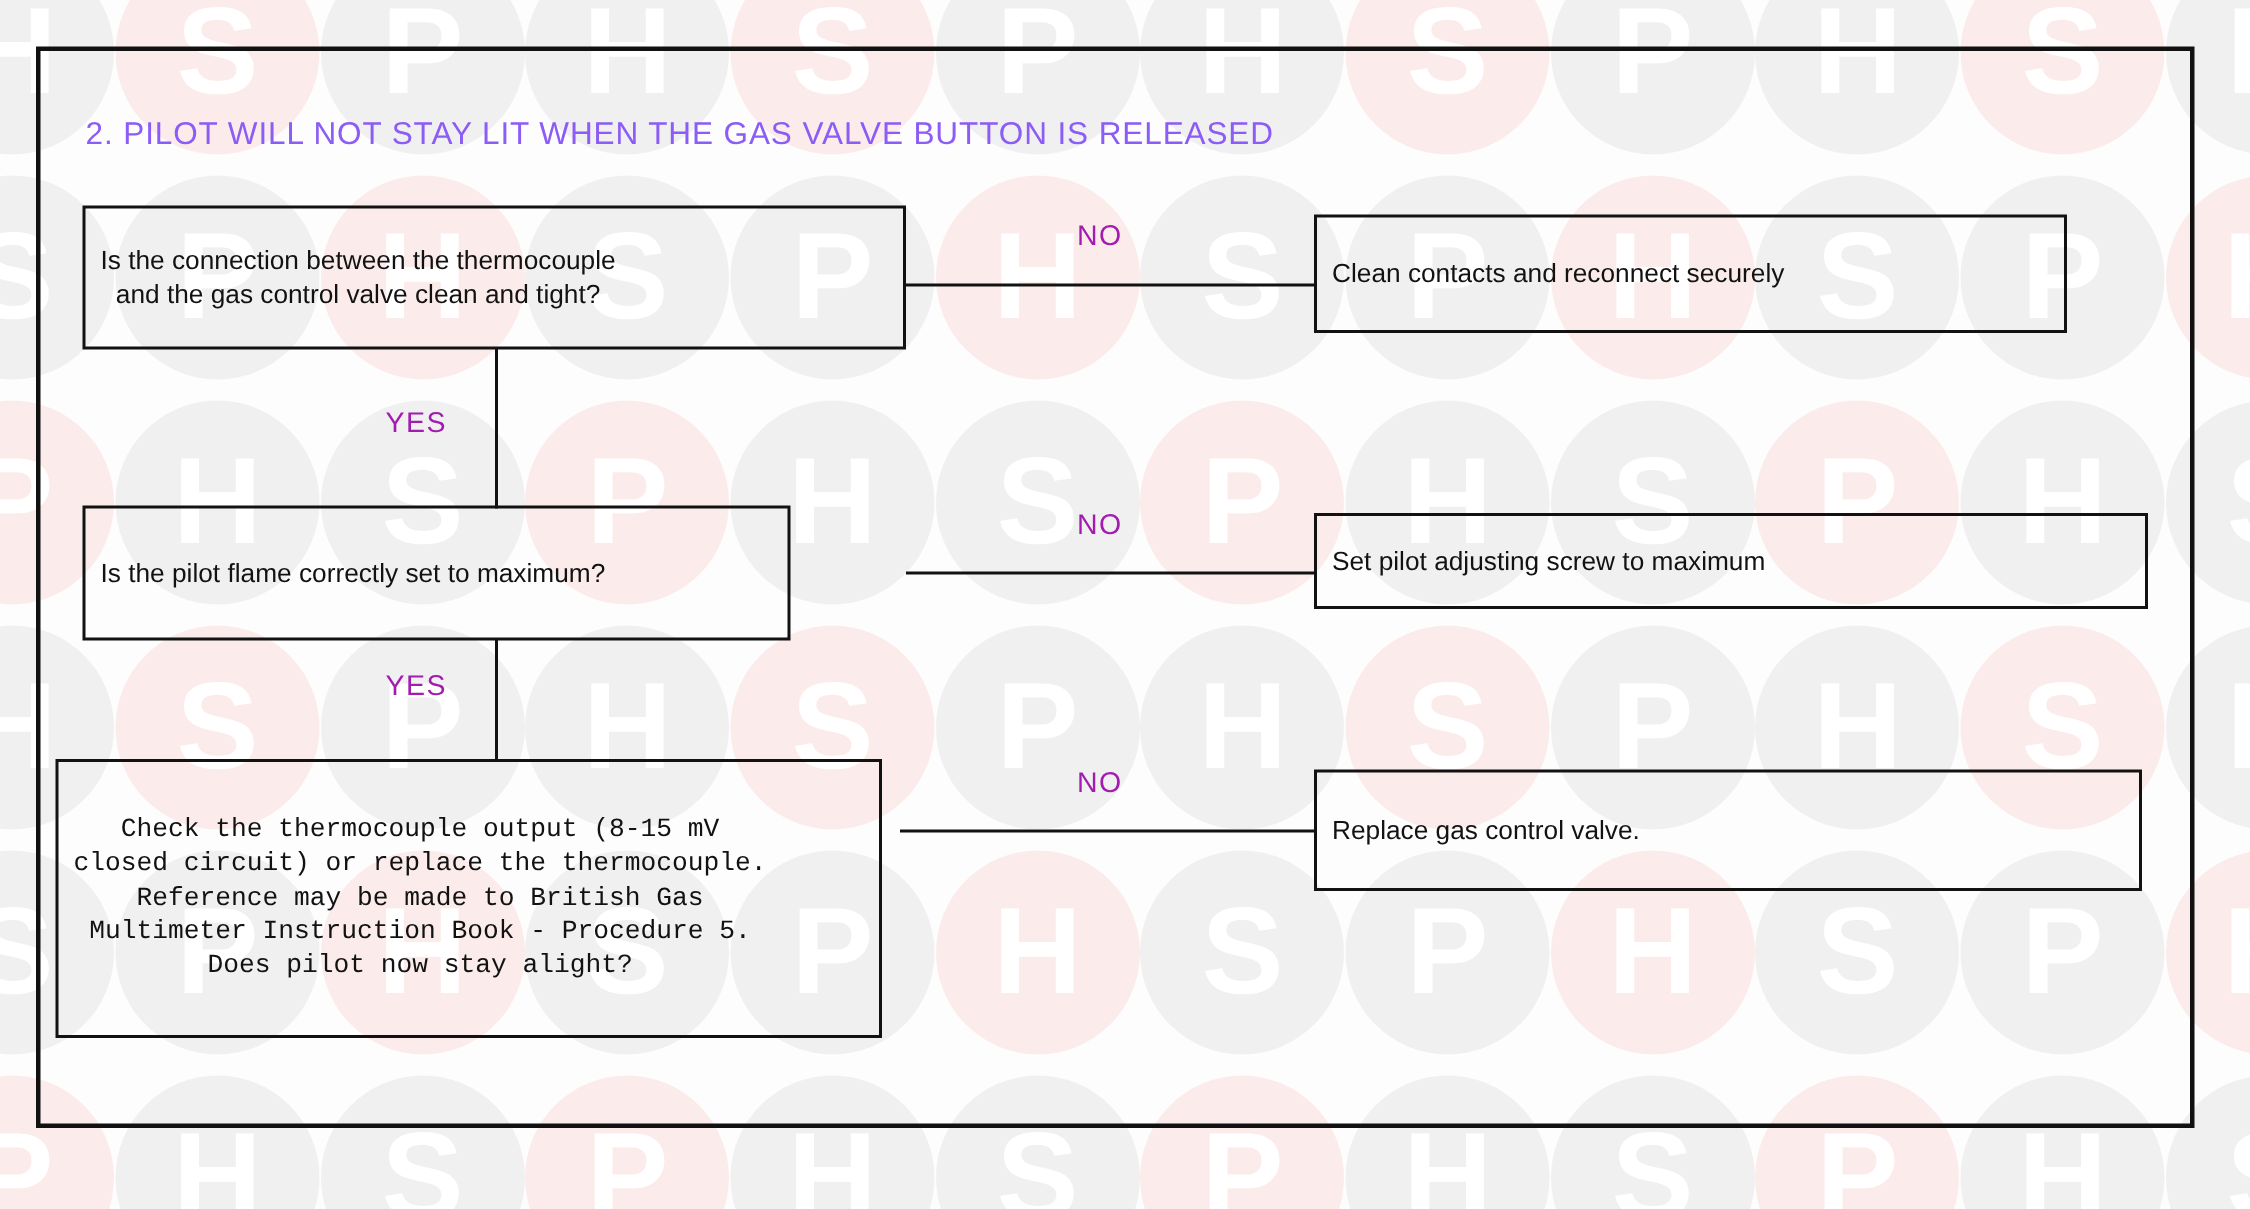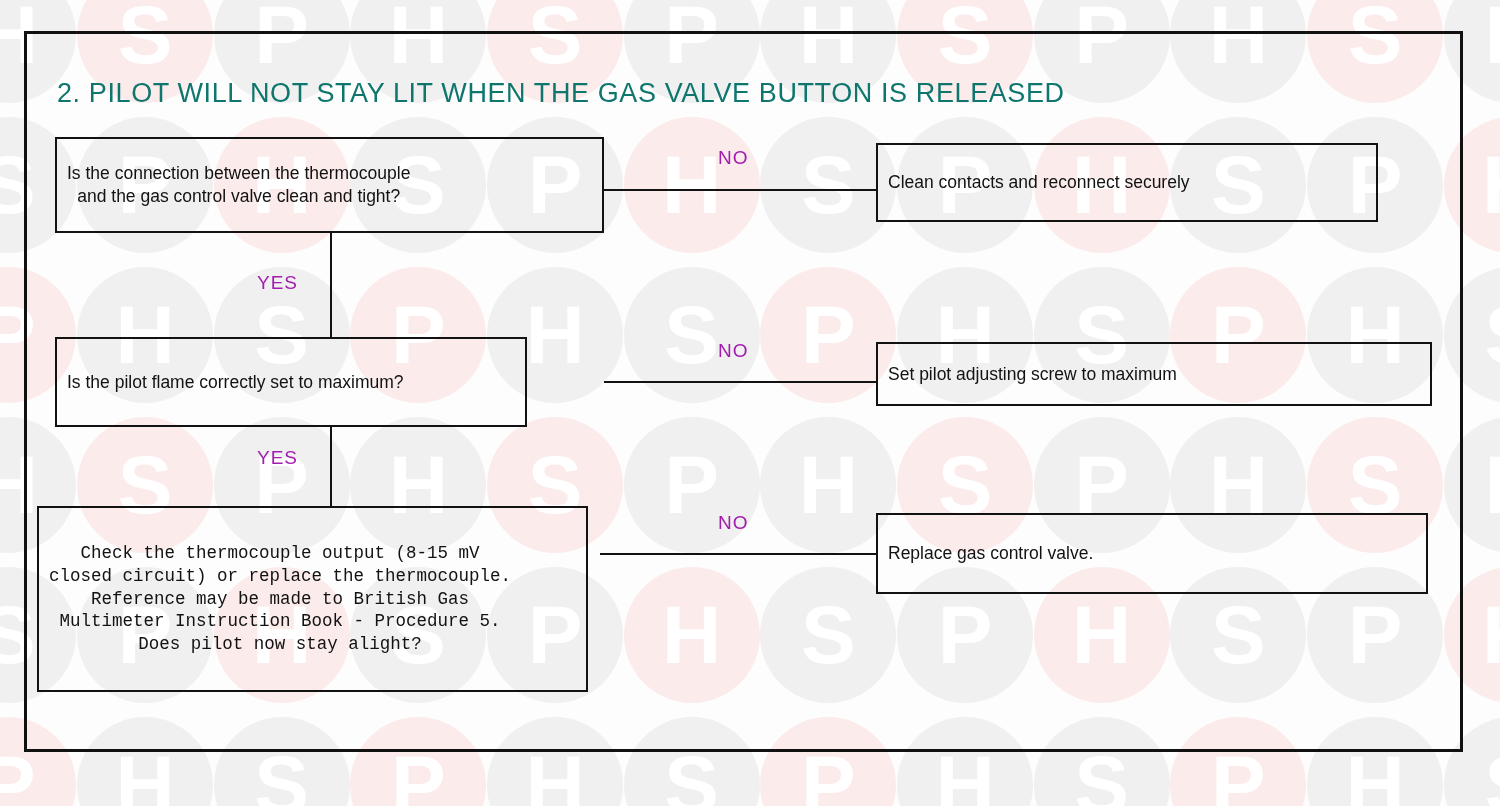--- a/index.html
+++ b/index.html
@@ -74,23 +74,23 @@
     width: 1439px;
     height: 721px;
     border: 3px solid #111111;
     box-sizing: border-box;
   }
 
   .title {
     position: absolute;
     left: 57px;
     top: 78px;
-    font-size: 27px;
+    font-size: 21px;
     letter-spacing: 0.6px;
-    color: #0f766e;
+    color: #8b5cf6;
     white-space: nowrap;
     font-family: "Liberation Sans", sans-serif;
   }
 
   .node {
     position: absolute;
     box-sizing: border-box;
     border: 2.5px solid #121212;
     background: transparent;
     display: flex;

